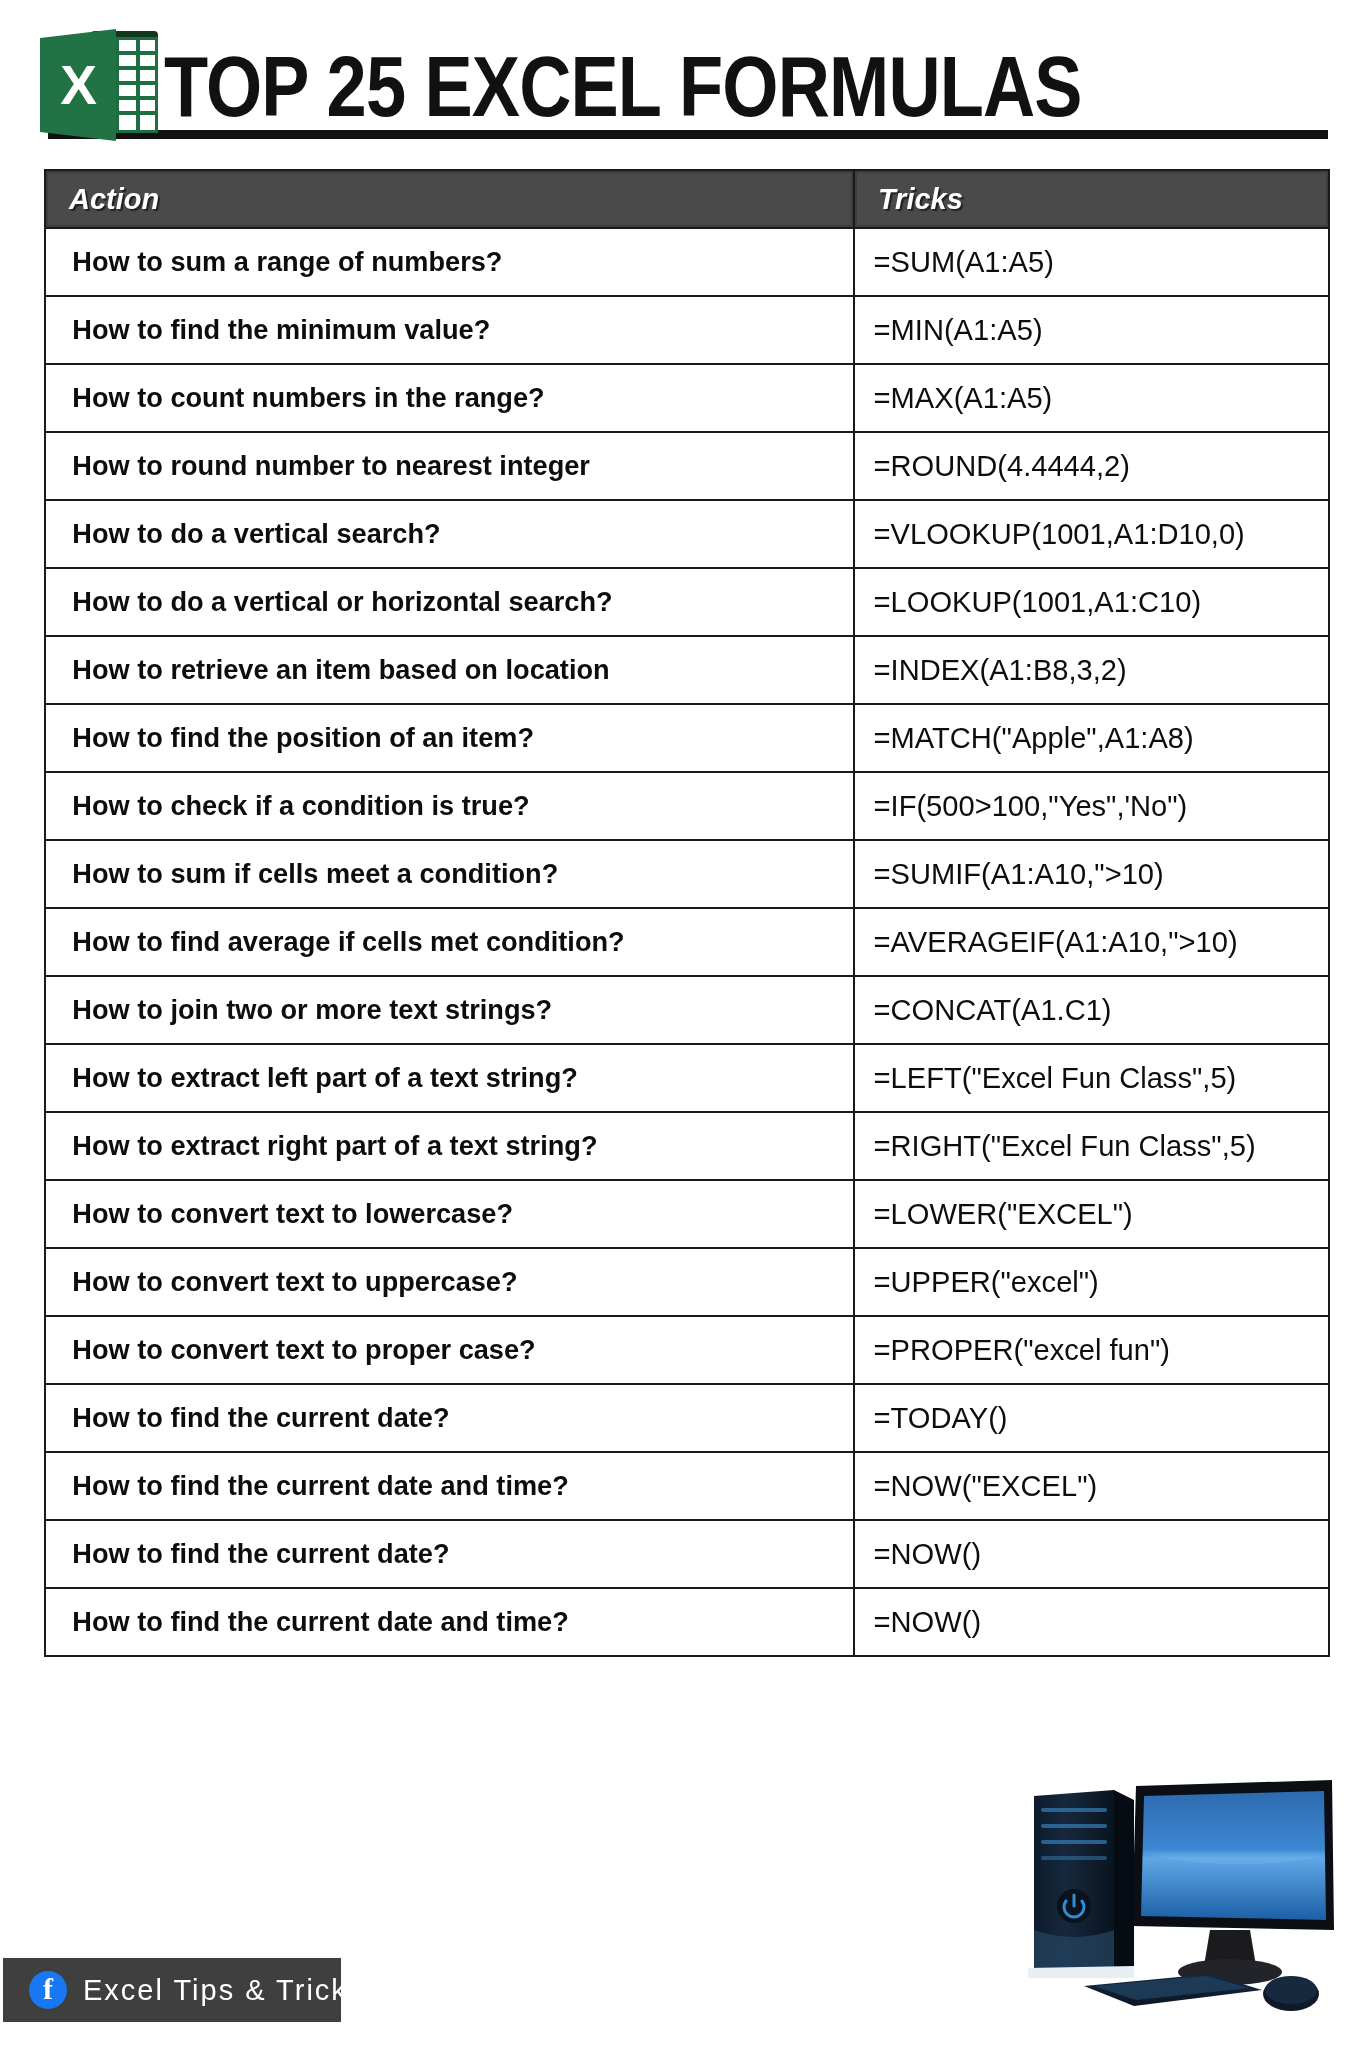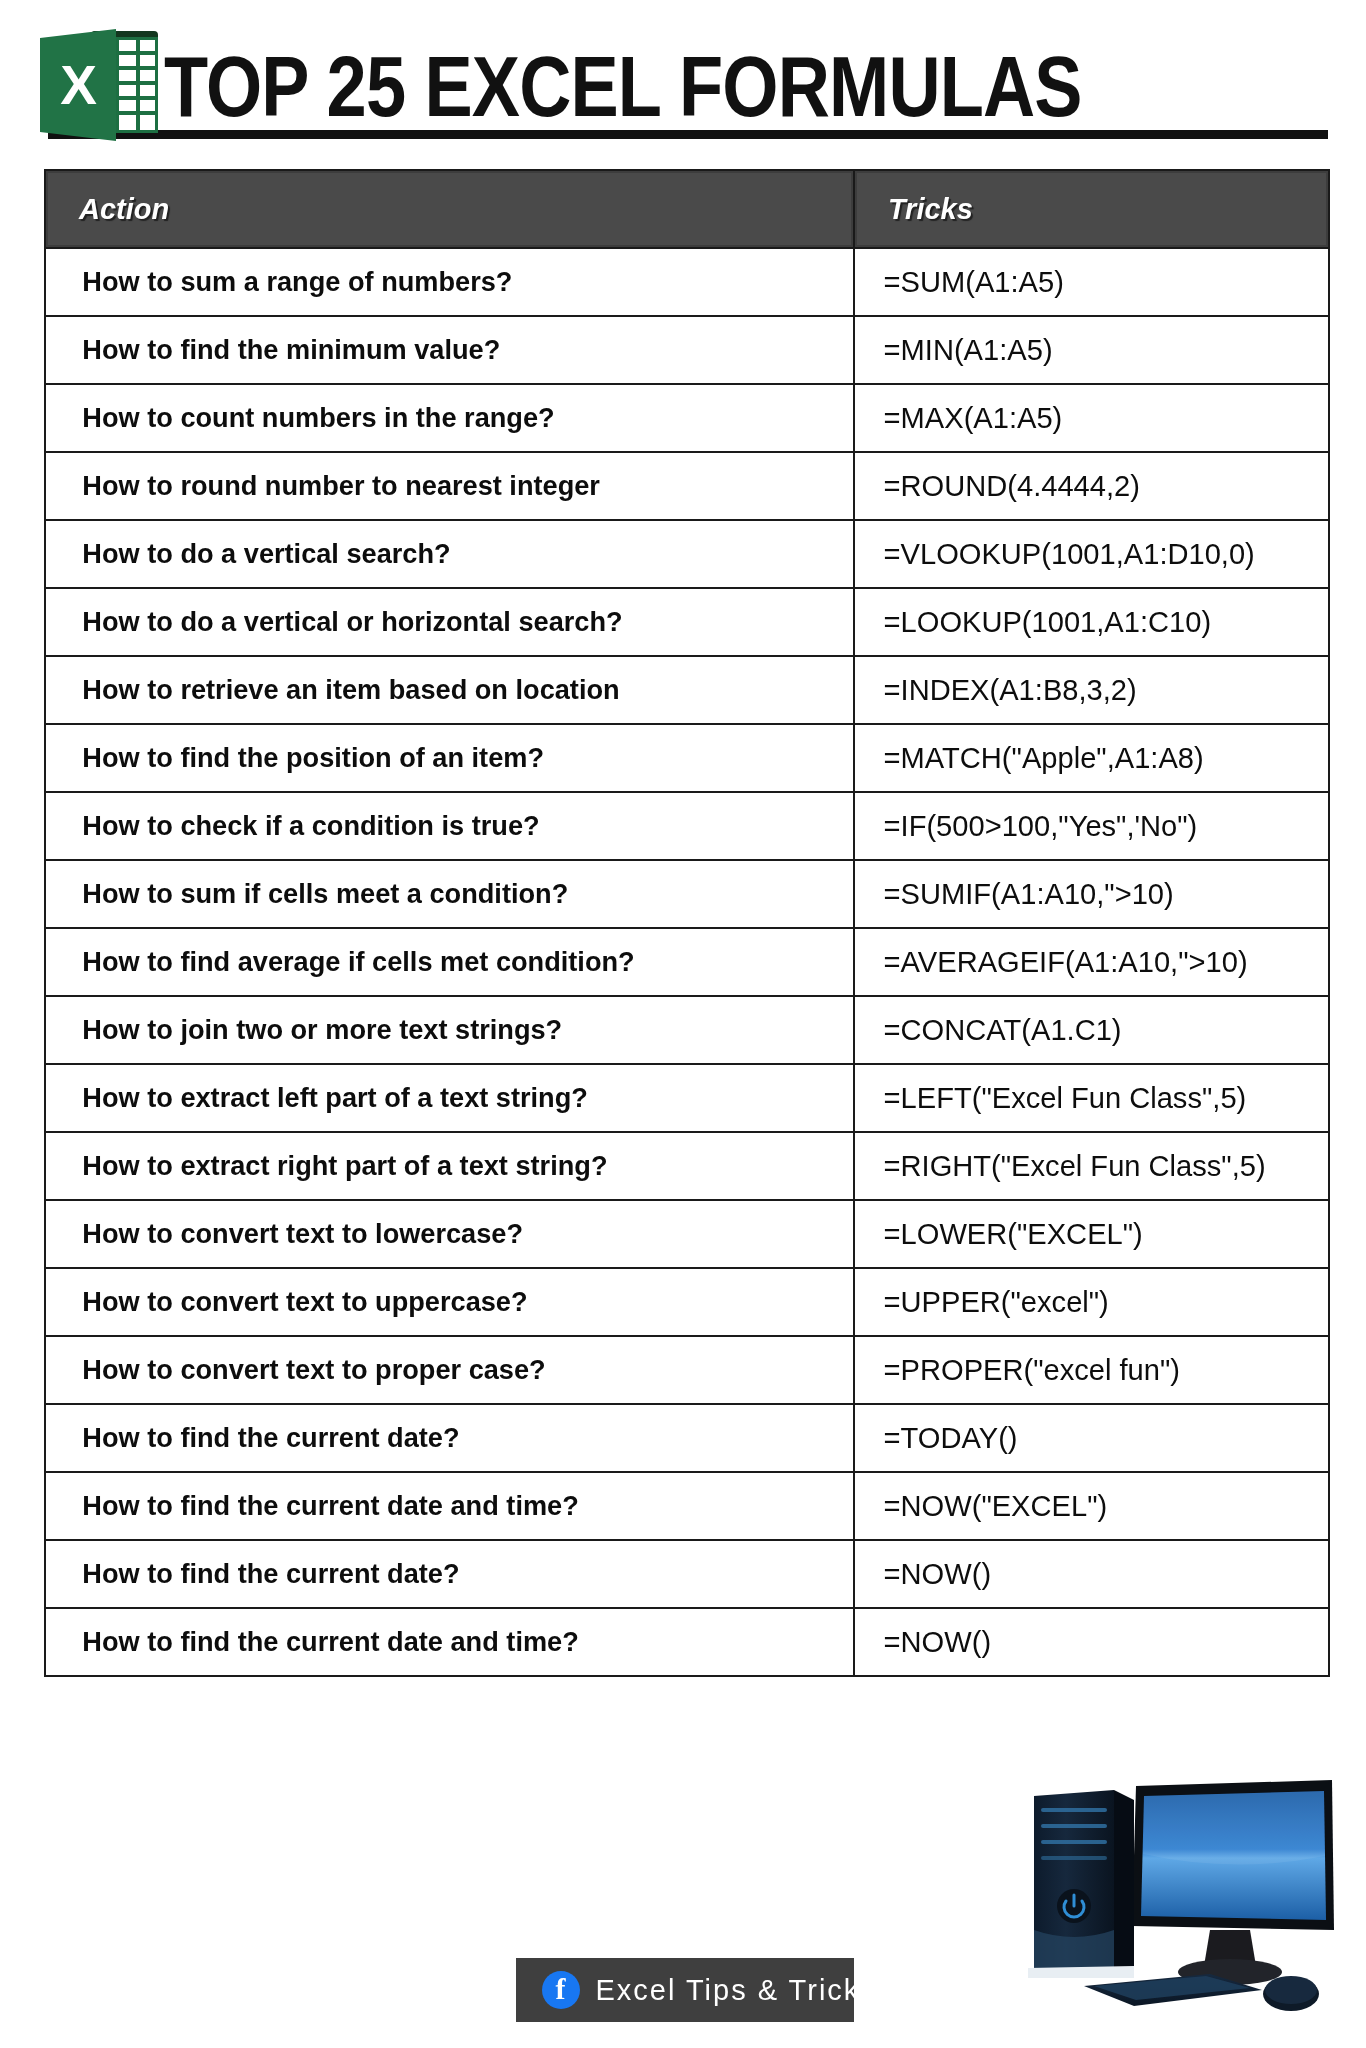--- a/index.html
+++ b/index.html
@@ -115,21 +115,21 @@
     width: 100%;
     border-collapse: collapse;
     table-layout: fixed;
   }
   table.formula-table col.c-action { width: 63%; }
   table.formula-table col.c-formula { width: 37%; }
 
   table.formula-table th,
   table.formula-table td {
     border: 2px solid #1a1a1a;
-    padding: 15px;
+    padding: 5px;
     vertical-align: middle;
   }
 
   table.formula-table thead th {
     background: #4a4a4a;
     height: 46px;
     box-shadow: inset 0 0 0 2px #3d3d3d;
   }
   .th-inner {
     font-family: "Liberation Sans Narrow", "Liberation Sans", sans-serif;
@@ -166,21 +166,20 @@
     transform-origin: left center;
   }
 
   
   .footer {
     position: absolute;
     left: 3px;
     right: 0;
     bottom: 26px;
     display: flex;
-    justify-content: center;
   }
   .badge {
     background: #3f3f3f;
     display: flex;
     align-items: center;
     gap: 16px;
     padding: 13px 34px 13px 26px;
     width: 338px;
     box-sizing: border-box;
   }

